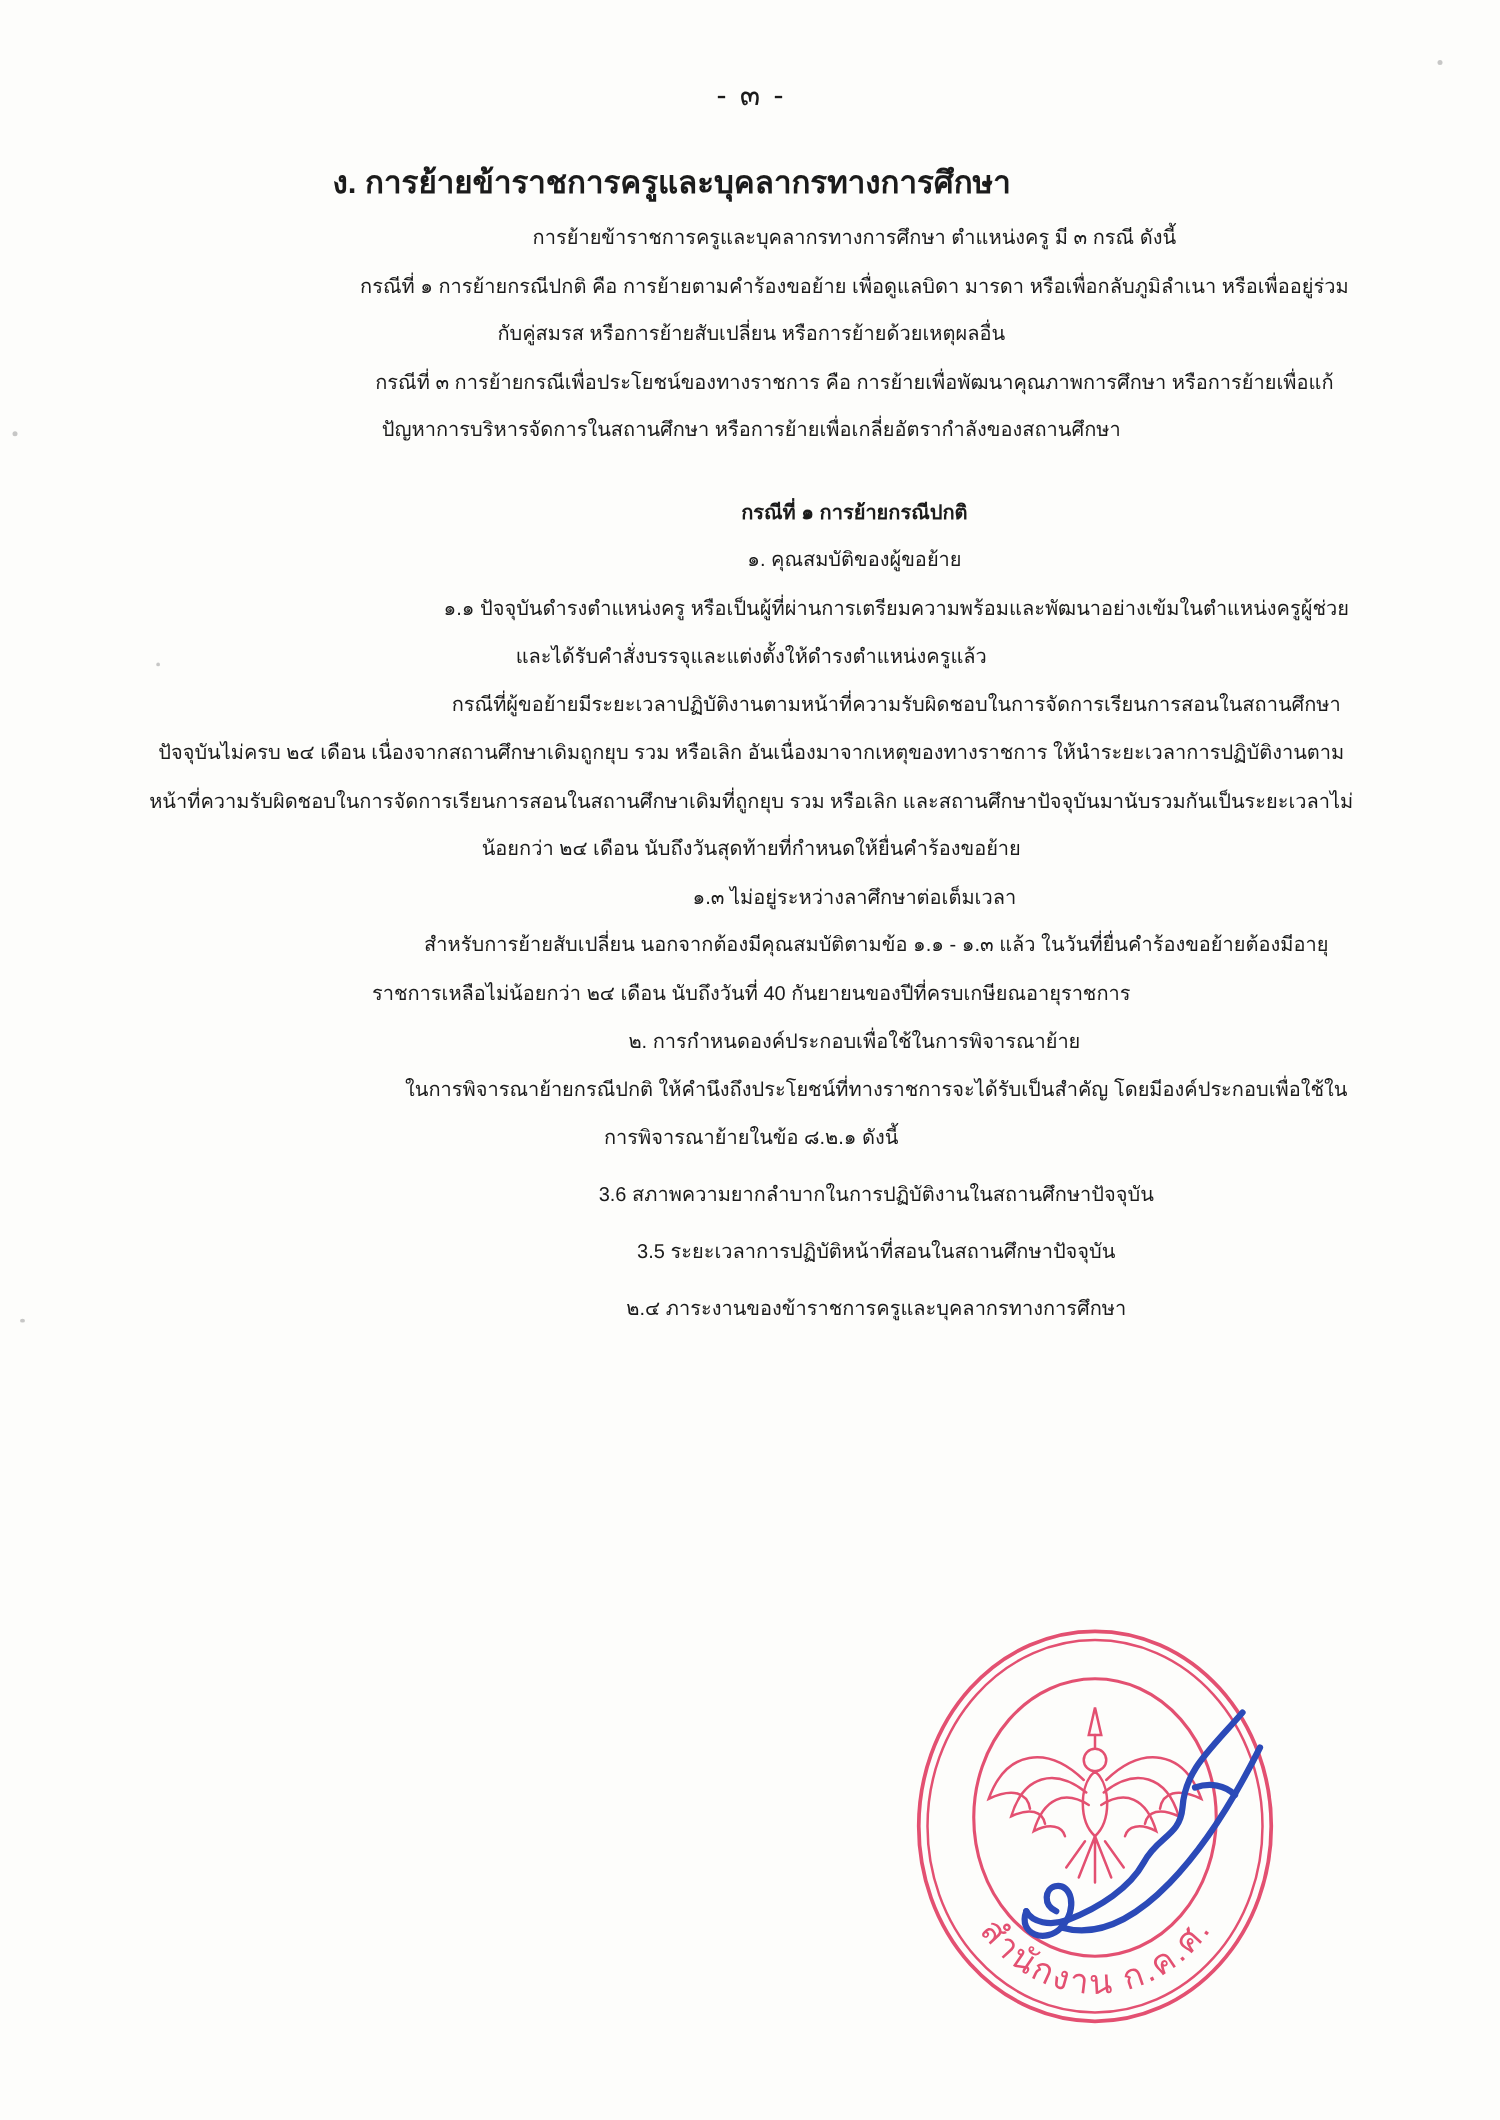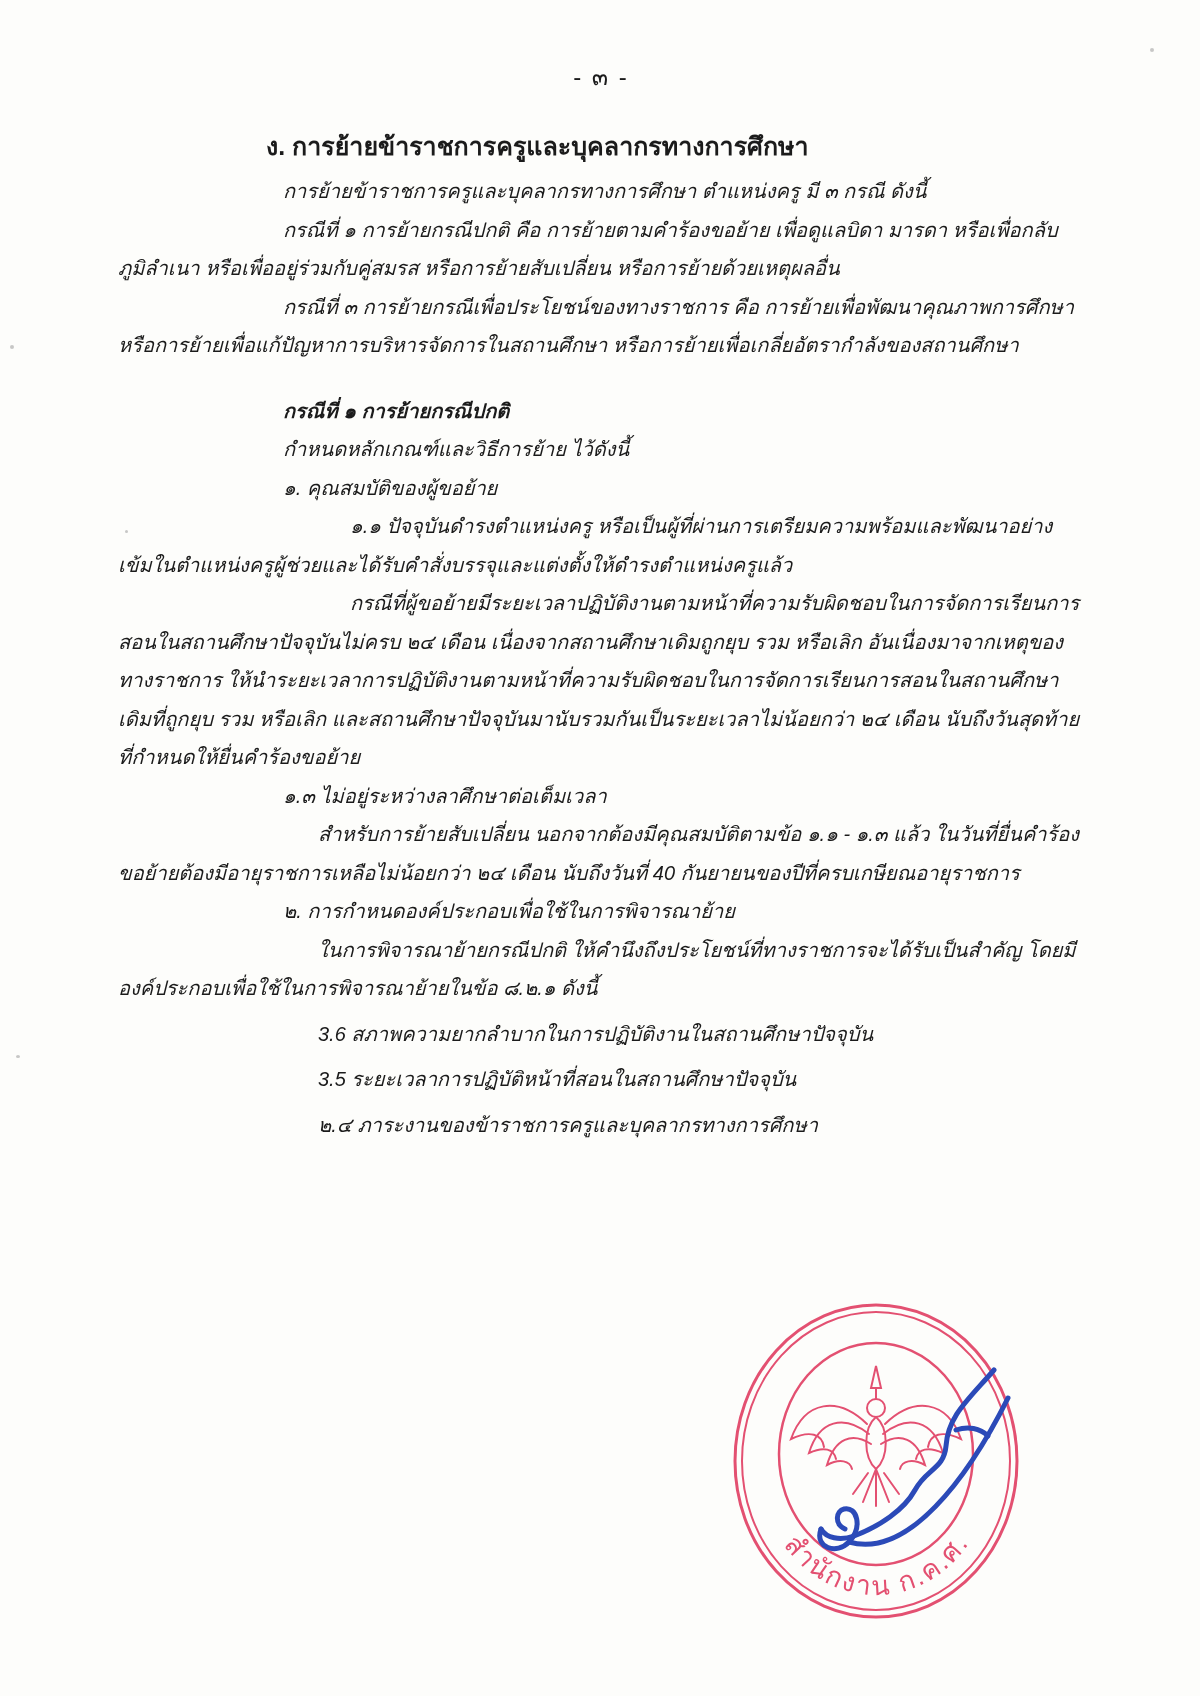--- a/index.html
+++ b/index.html
@@ -26,26 +26,25 @@
     margin-bottom: 34px;
     letter-spacing: 2px;
   }
   .doc-heading {
     font-weight: bold;
     font-size: 25px;
     line-height: 40px;
     margin: 24px 0 6px 148px;
   }
   .para {
-    font-size: 20px;
+    font-size: 16px;
     line-height: 38.5px;
     margin: 0;
-    text-align: left;
+    text-align: center;
     overflow-wrap: break-word;
-    font-style: italic;
   }
   .ti-a { text-indent: 165px; }   
   .ti-b { text-indent: 232px; }   
   .ti-c { text-indent: 312px; }   
   .ti-d { text-indent: 200px; }   
   .bold { font-weight: bold; }
   .space-before { margin-top: 27px; }
   .gap-xs { margin-top: 7px; }
 
   .stamp-wrap {
@@ -71,21 +70,20 @@
 <div class="page">
 
   <div class="content">
     <div class="page-number">- ๓ -</div>
     <div class="doc-heading">ง. การย้ายข้าราชการครูและบุคลากรทางการศึกษา</div>
     <div>
         <p class="para ti-a">การย้ายข้าราชการครูและบุคลากรทางการศึกษา ตำแหน่งครู มี ๓ กรณี ดังนี้</p>
         <p class="para ti-a">กรณีที่ ๑ การย้ายกรณีปกติ คือ การย้ายตามคำร้องขอย้าย เพื่อดูแลบิดา มารดา หรือเพื่อกลับภูมิลำเนา หรือเพื่ออยู่ร่วมกับคู่สมรส หรือการย้ายสับเปลี่ยน หรือการย้ายด้วยเหตุผลอื่น</p>
         <p class="para ti-a">กรณีที่ ๓ การย้ายกรณีเพื่อประโยชน์ของทางราชการ คือ การย้ายเพื่อพัฒนาคุณภาพการศึกษา หรือการย้ายเพื่อแก้ปัญหาการบริหารจัดการในสถานศึกษา หรือการย้ายเพื่อเกลี่ยอัตรากำลังของสถานศึกษา</p>
         <p class="para ti-a bold space-before">กรณีที่ ๑ การย้ายกรณีปกติ</p>
-        <p class="para ti-a">กำหนดหลักเกณฑ์และวิธีการย้าย ไว้ดังนี้</p>
         <p class="para ti-a">๑. คุณสมบัติของผู้ขอย้าย</p>
         <p class="para ti-b">๑.๑ ปัจจุบันดำรงตำแหน่งครู หรือเป็นผู้ที่ผ่านการเตรียมความพร้อมและพัฒนาอย่างเข้มในตำแหน่งครูผู้ช่วยและได้รับคำสั่งบรรจุและแต่งตั้งให้ดำรงตำแหน่งครูแล้ว</p>
         <p class="para ti-b">กรณีที่ผู้ขอย้ายมีระยะเวลาปฏิบัติงานตามหน้าที่ความรับผิดชอบในการจัดการเรียนการสอนในสถานศึกษาปัจจุบันไม่ครบ ๒๔ เดือน เนื่องจากสถานศึกษาเดิมถูกยุบ รวม หรือเลิก อันเนื่องมาจากเหตุของทางราชการ ให้นำระยะเวลาการปฏิบัติงานตามหน้าที่ความรับผิดชอบในการจัดการเรียนการสอนในสถานศึกษาเดิมที่ถูกยุบ รวม หรือเลิก และสถานศึกษาปัจจุบันมานับรวมกันเป็นระยะเวลาไม่น้อยกว่า ๒๔ เดือน นับถึงวันสุดท้ายที่กำหนดให้ยื่นคำร้องขอย้าย</p>
         <p class="para ti-a">๑.๓ ไม่อยู่ระหว่างลาศึกษาต่อเต็มเวลา</p>
         <p class="para ti-d">สำหรับการย้ายสับเปลี่ยน นอกจากต้องมีคุณสมบัติตามข้อ ๑.๑ - ๑.๓ แล้ว ในวันที่ยื่นคำร้องขอย้ายต้องมีอายุราชการเหลือไม่น้อยกว่า ๒๔ เดือน นับถึงวันที่ 40 กันยายนของปีที่ครบเกษียณอายุราชการ</p>
         <p class="para ti-a">๒. การกำหนดองค์ประกอบเพื่อใช้ในการพิจารณาย้าย</p>
         <p class="para ti-d">ในการพิจารณาย้ายกรณีปกติ ให้คำนึงถึงประโยชน์ที่ทางราชการจะได้รับเป็นสำคัญ โดยมีองค์ประกอบเพื่อใช้ในการพิจารณาย้ายในข้อ ๘.๒.๑ ดังนี้</p>
         <p class="para ti-d gap-xs">3.6 สภาพความยากลำบากในการปฏิบัติงานในสถานศึกษาปัจจุบัน</p>
         <p class="para ti-d gap-xs">3.5 ระยะเวลาการปฏิบัติหน้าที่สอนในสถานศึกษาปัจจุบัน</p>
         <p class="para ti-d gap-xs">๒.๔ ภาระงานของข้าราชการครูและบุคลากรทางการศึกษา</p>

